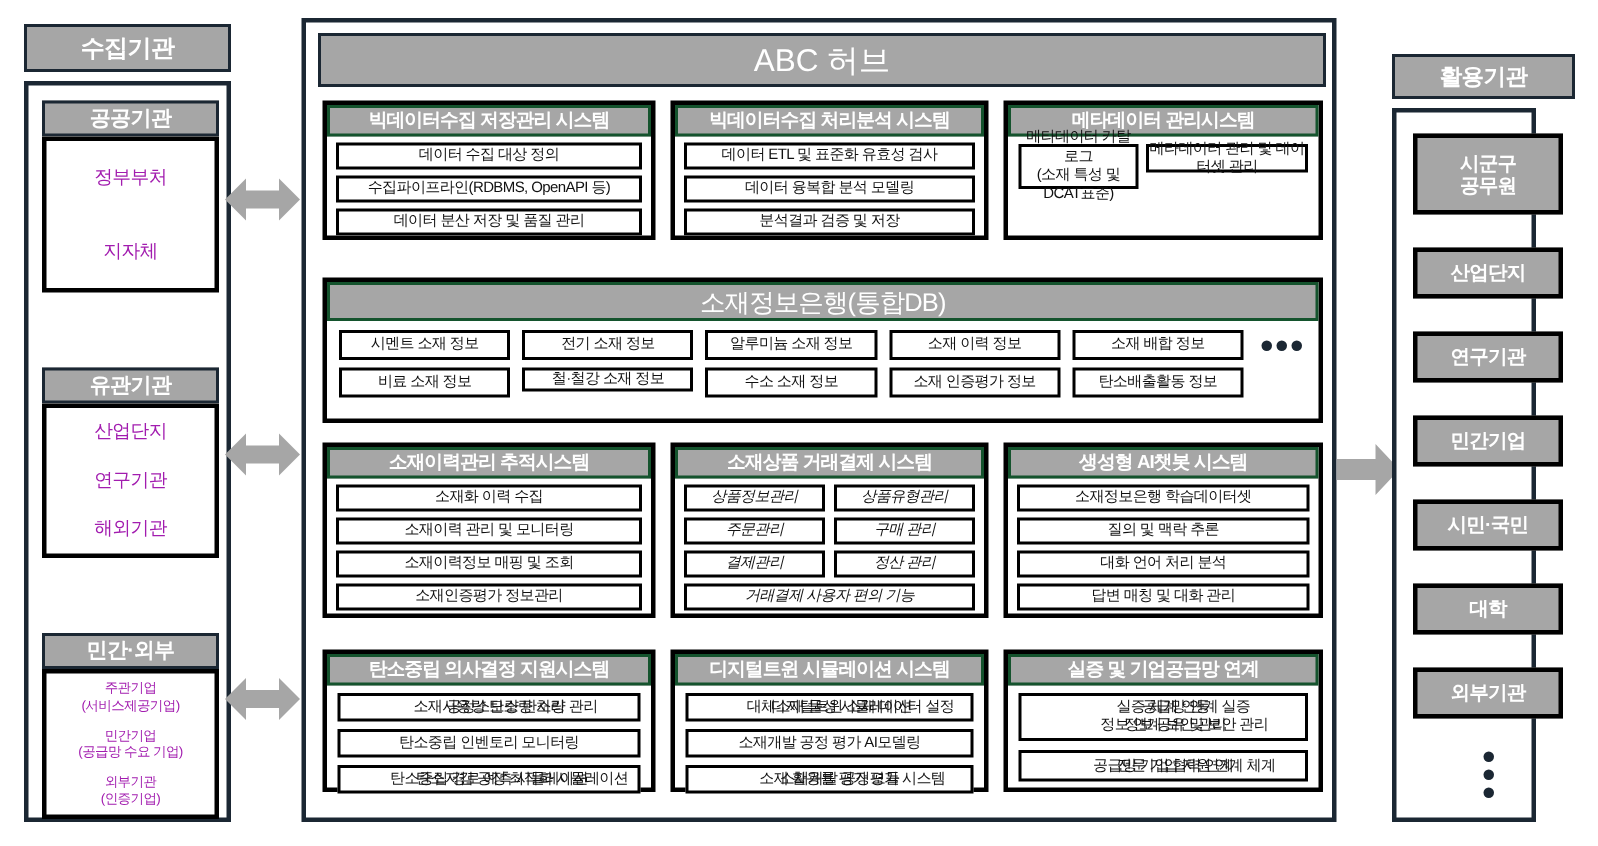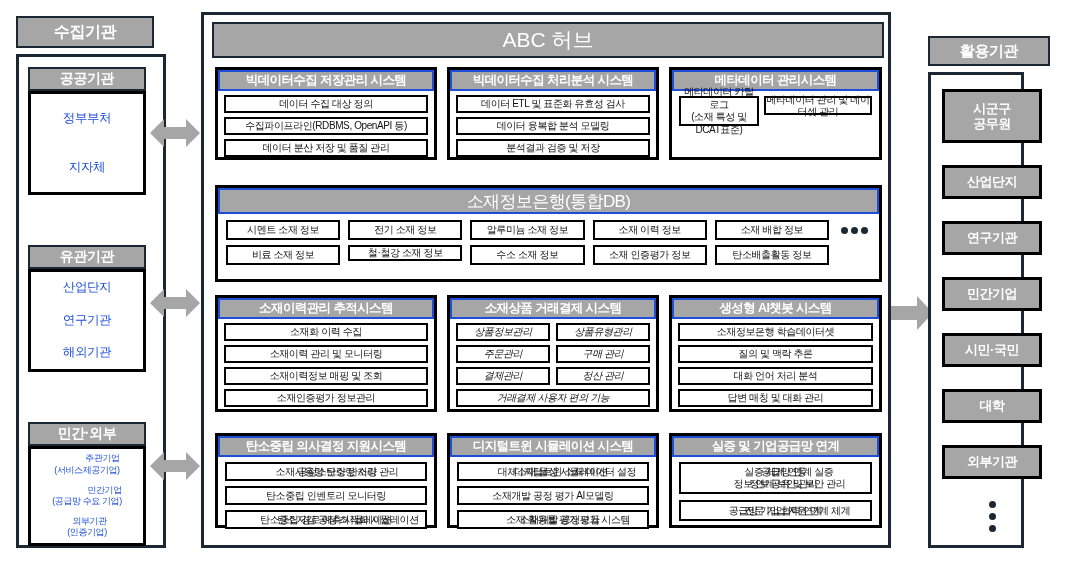--- a/index.html
+++ b/index.html
@@ -34,21 +34,21 @@
     justify-content: center;
   }
   .sysbox {
     position: absolute;
     border: 3px solid #000000;
     background: #ffffff;
   }
   .sysbox-title {
     background: #a6a6a6;
     color: #ffffff;
-    border: 2px solid #1d4ed8;
+    border: 2px solid #14532d;
     text-align: center;
     font-weight: bold;
     font-size: 12.5px;
     letter-spacing: -0.6px;
     height: 21px;
     display: flex;
     align-items: center;
     justify-content: center;
   }
   .item {
@@ -65,39 +65,39 @@
   }
   .item.two-line { line-height: 1.25; }
 
   
   #left-root { left: 16px; top: 16px; width: 138px; height: 532px; border: none; }
   #left-root-title {
     position: absolute; left: 0; top: 0; width: 138px; height: 32px;
     font-size: 16px;
   }
   #left-body {
-    position: absolute; left: 0; top: 38px; width: 150px; height: 494px;
+    position: absolute; left: 0; top: 38px; width: 138px; height: 494px;
     border: 3px solid #1b2733; background: #ffffff;
   }
   .left-group { position: absolute; left: 9px; width: 118px; }
   .left-group-title {
     height: 24px; font-size: 14px;
   }
   .left-group-body {
     border: 3px solid #000000;
     background: #ffffff;
     display: flex;
     flex-direction: column;
     justify-content: space-around;
     align-items: center;
   }
   .left-entry {
     font-size: 12.5px;
-    color: #1d4ed8;
-    text-align: right;
+    color: #a21caf;
+    text-align: center;
     letter-spacing: -0.4px;
     line-height: 1.25;
   }
   .left-entry.small { font-size: 9px; }
 
   
   #hub { left: 201px; top: 12px; width: 690px; height: 536px; }
   #hub-title {
     position: absolute; left: 8px; top: 7px; width: 672px; height: 36px;
     font-size: 21px; font-weight: normal; letter-spacing: 0px;

